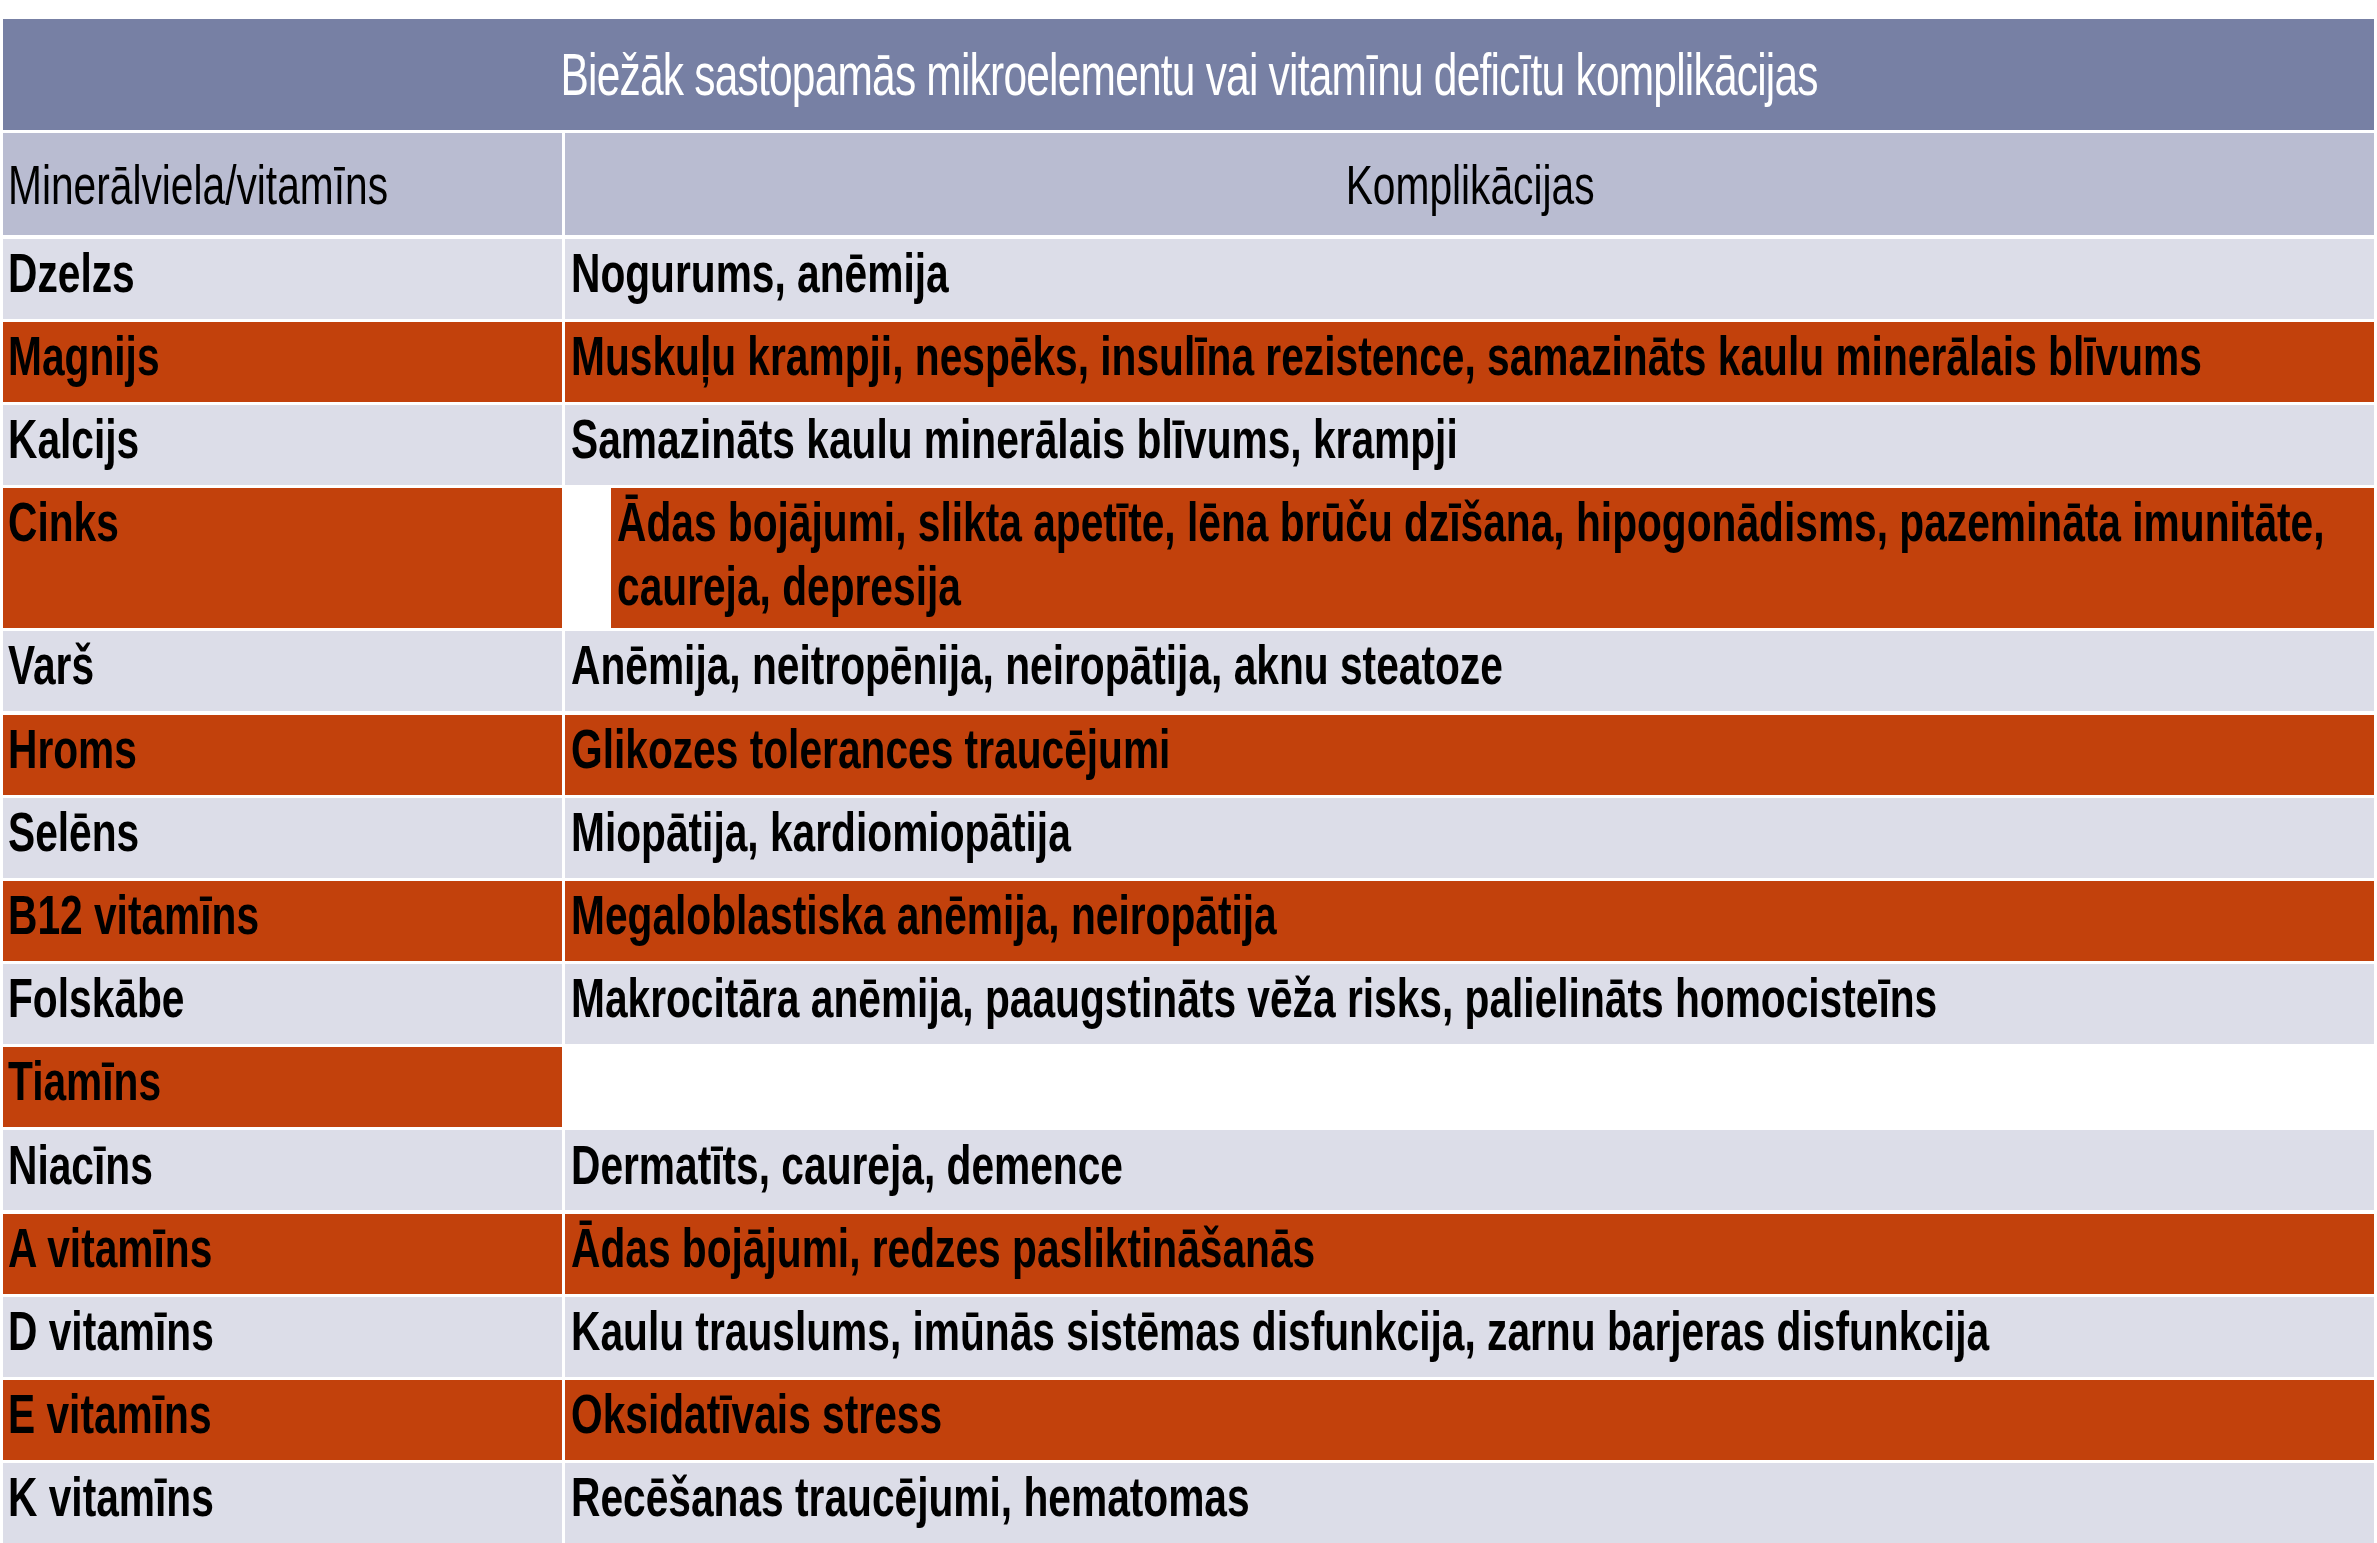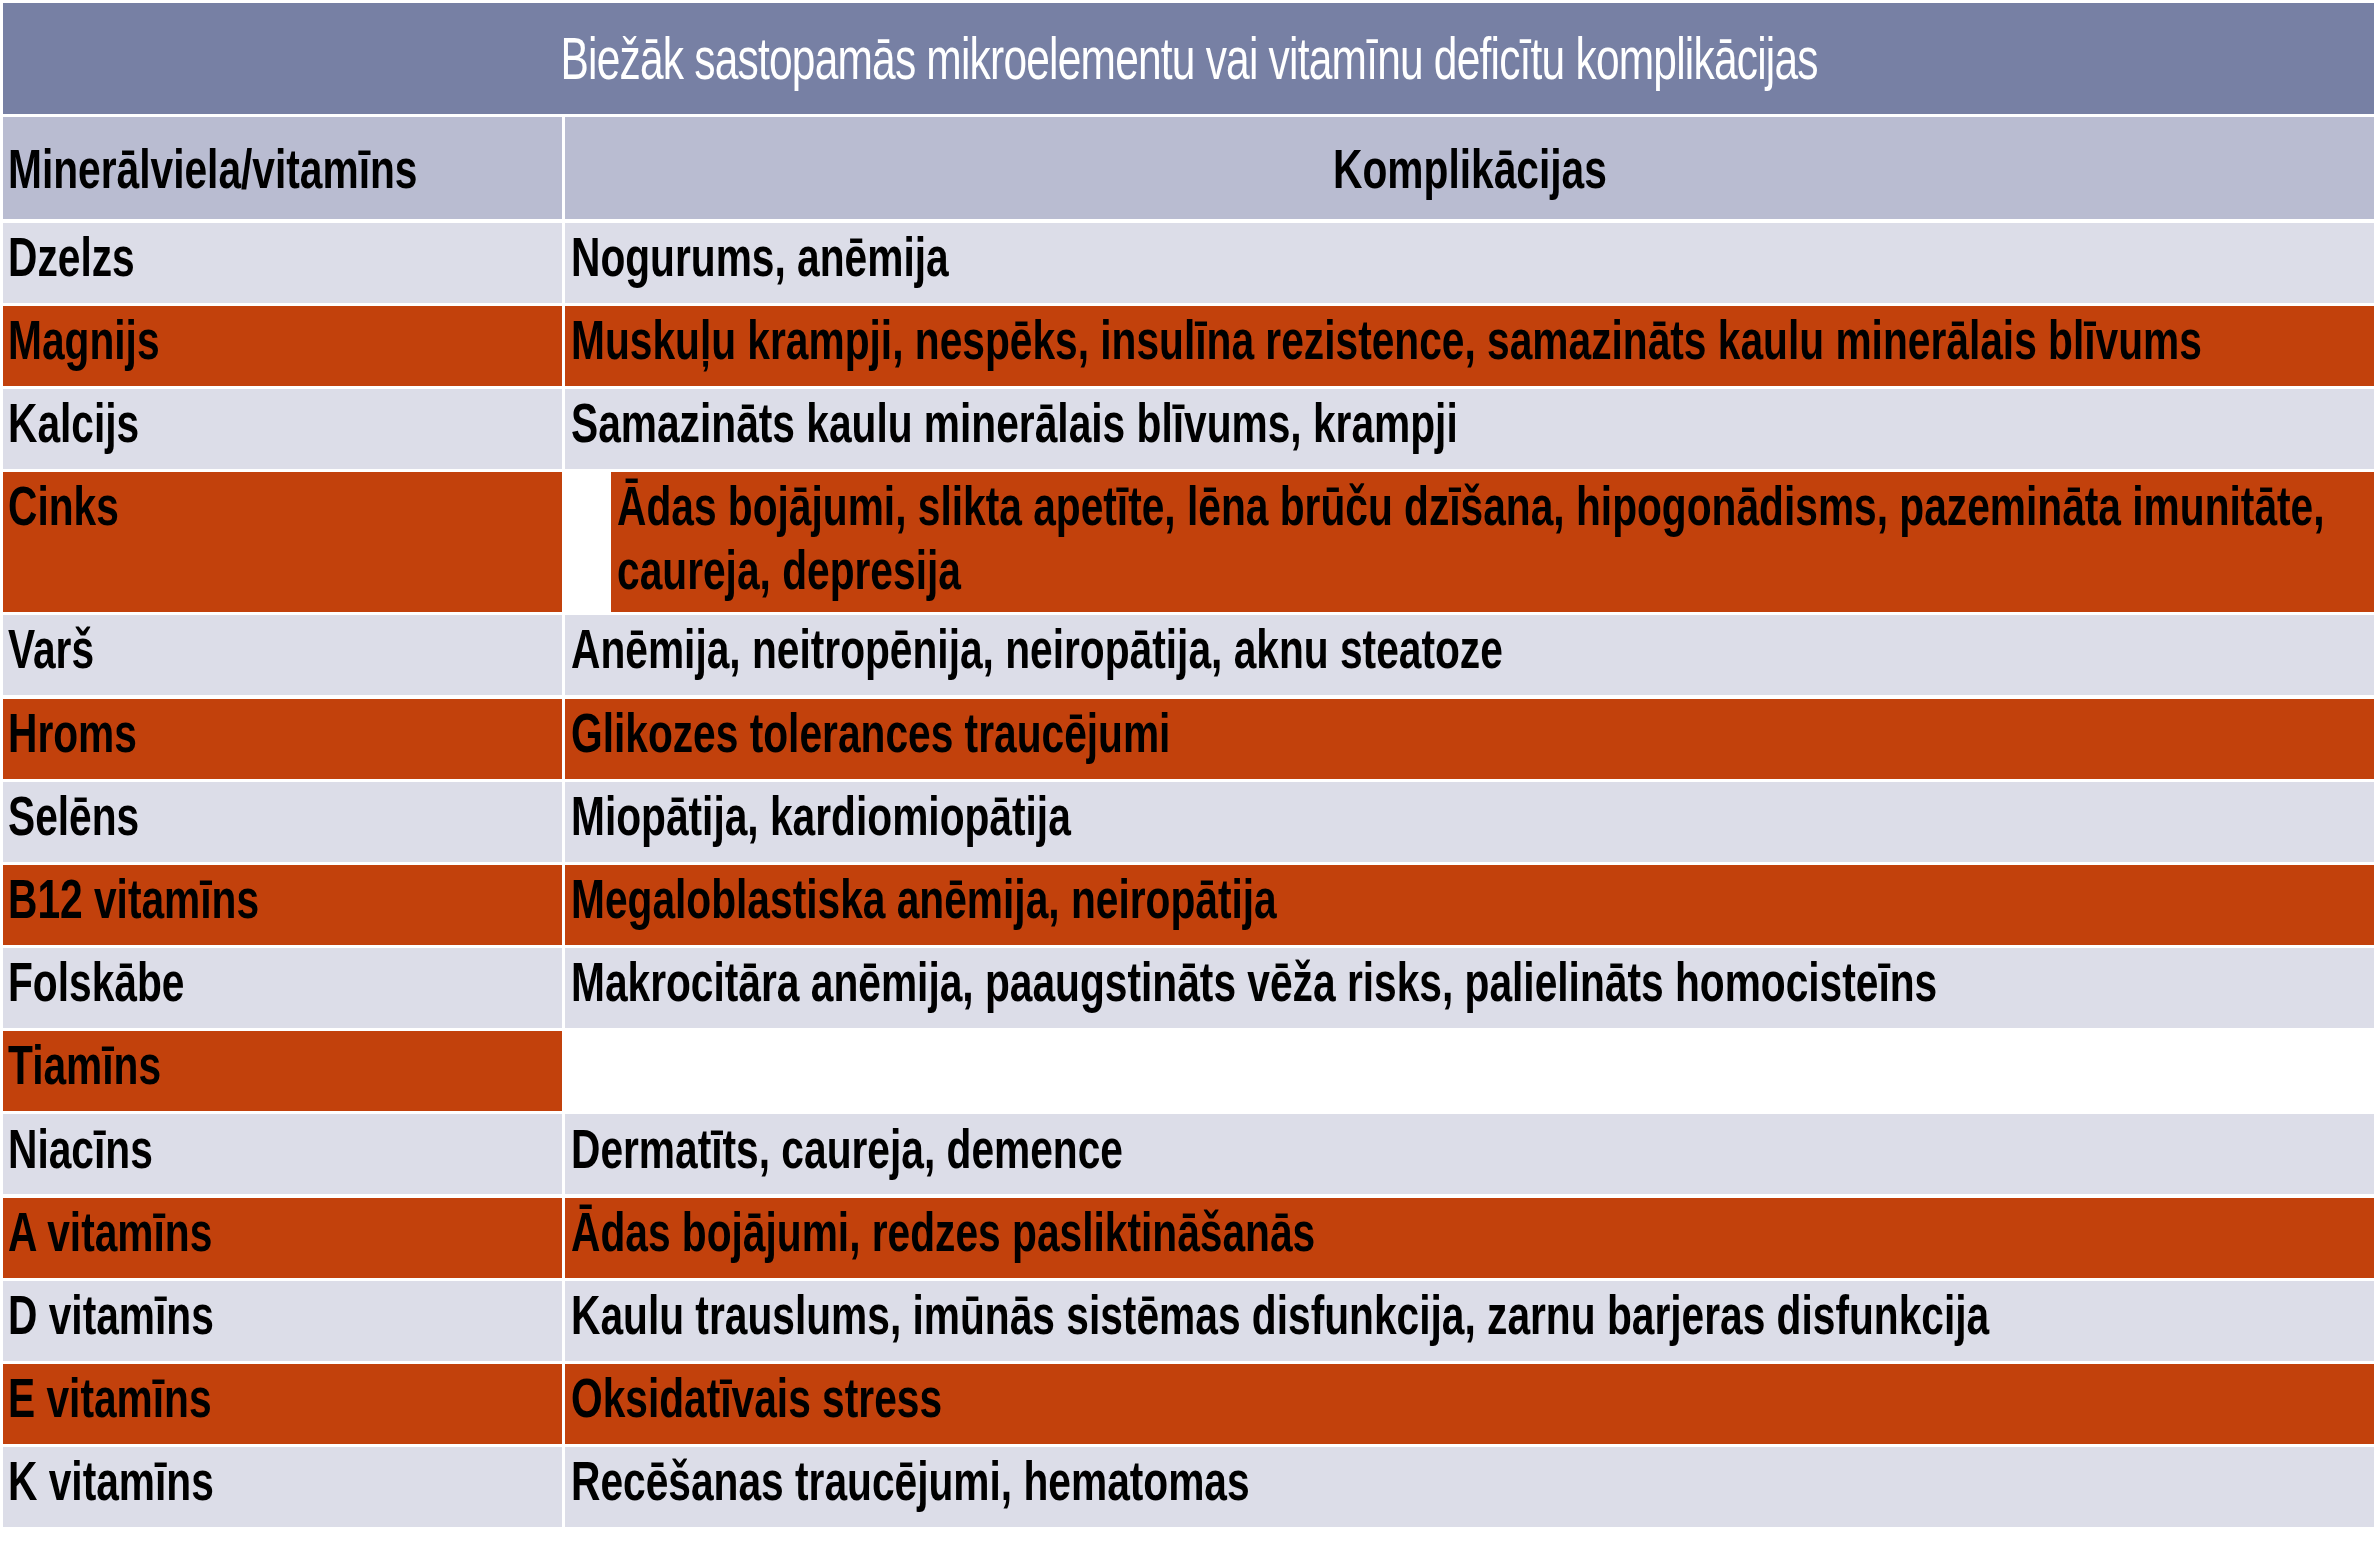--- a/index.html
+++ b/index.html
@@ -1,30 +1,30 @@
 <!DOCTYPE html>
 <html style="font-size:8.4px"><head>
   <meta charset="utf-8">
   <style>
     html, body { margin: 0; padding: 0; background: #ffffff; }
     body { width: 2377px; height: 1544px; overflow: hidden; font-family: "Liberation Sans", sans-serif; }
     .table { position: absolute; left: 3.2px; top: 3.2px; width: 2371px; }
     .title {
       height: 111px; background: #7780a4; color: #ffffff;
       display: flex; align-items: center; justify-content: center;
-      font-size: 59px; letter-spacing: -1.1px; transform-origin: center;
+      font-size: 59px; letter-spacing: -1.1px; transform-origin: center; margin-top: 16px;
     }
     .title span { display: inline-block; transform: scaleX(0.72); white-space: nowrap; }
     .row { display: flex; margin-top: 3.2px; }
     .cell { box-sizing: border-box; padding: 2.1px 5.3px 0 5.3px; font-size: 55px; line-height: 64px; color: #000; overflow: hidden; font-weight: bold; }
     .c1 { width: 559px; margin-right: 3.2px; }
     .c2 { flex: 1; }
     .txt { display: inline-block; transform: scaleX(0.74); transform-origin: left top; white-space: nowrap; }
     .txt.wrap { white-space: normal; width: 135%; }
-    .head .cell { height: 102px; background: #b9bcd1; font-weight: bold; display: flex; align-items: center; }
+    .head .cell { height: 102px; background: #b9bcd1; font-weight: normal; display: flex; align-items: center; }
     .head .c2 { justify-content: center; }
     .head .txt { transform-origin: center center; }
     .head .c1 .txt { transform-origin: left center; }
     .r { height: 80px; }
     .r.tall { height: 140px; gap: 46px; }
     .odd .cell { background: #dcdde8; }
     .even .cell { background: #c2410c; }
   </style>
 </head>
 <body>

